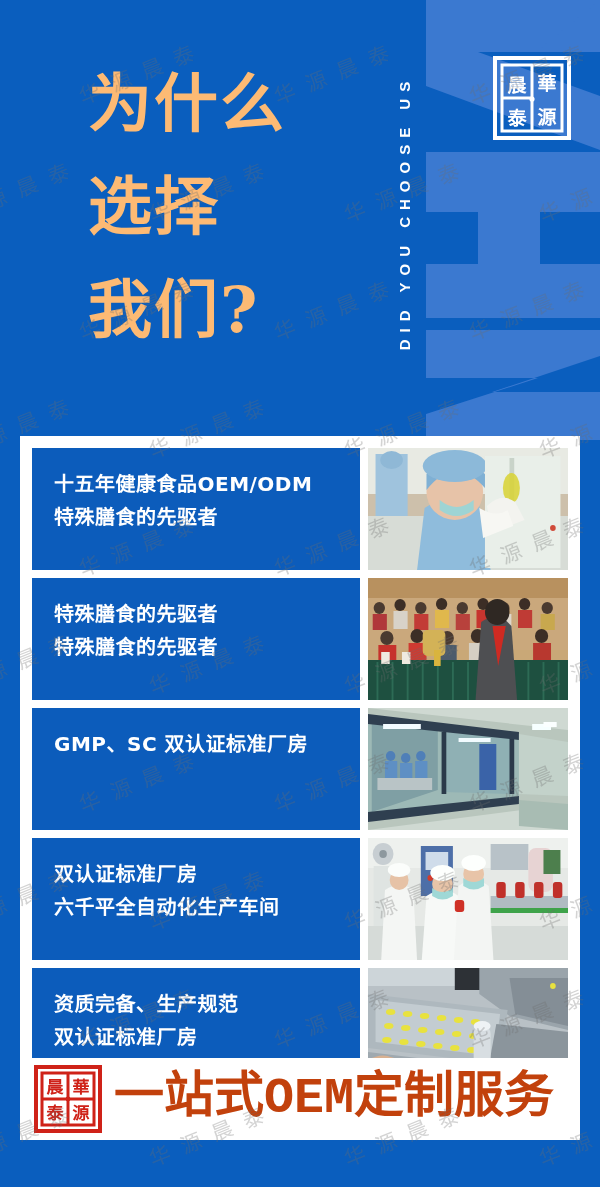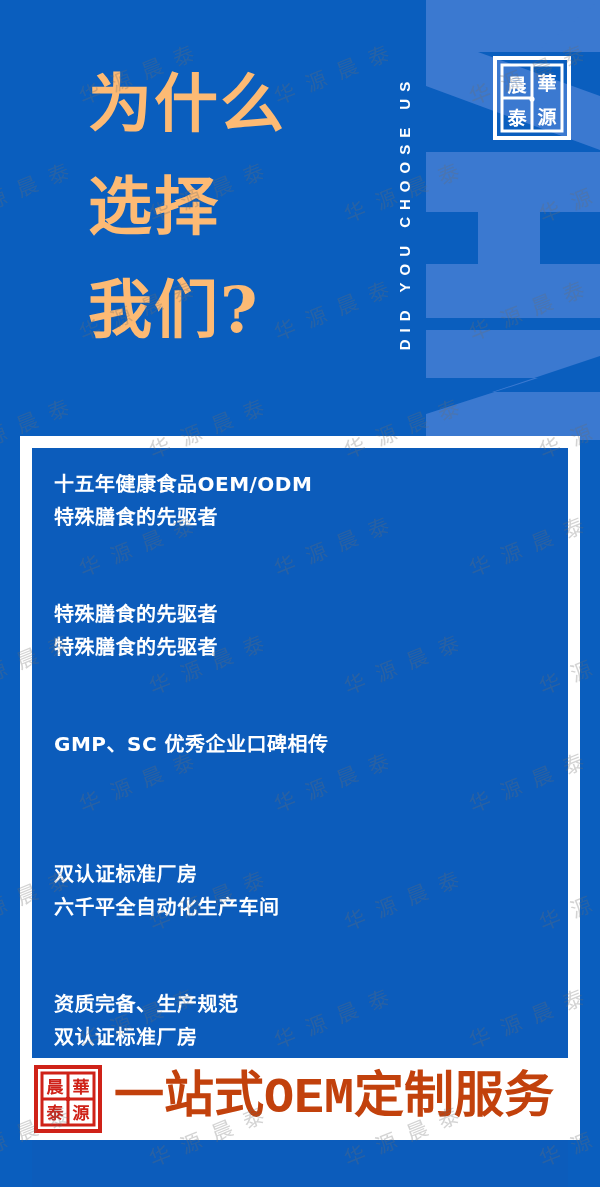--- a/index.html
+++ b/index.html
@@ -114,21 +114,20 @@
   .rows{
     display:flex;
     flex-direction:column;
     gap:8px;
   }
   .row{
     display:flex;
     align-items:stretch;
     height:122px;
     gap:8px;
-    flex-direction:column;
   }
   .card-text{
     flex:0 0 328px;
     background:#0c5cbb;
     box-sizing:border-box;
     padding:20px 0 0 22px;
     overflow:hidden;
     position:relative;
   }
   .card-text .ln{
@@ -321,21 +320,21 @@
             <rect x="70" y="72" width="7" height="16" fill="#d9b43e"></rect>
             <path d="M120 44 q18 -12 32 4 l6 74 -44 0 z" fill="#4e4f52"></path>
             <circle cx="137" cy="34" r="13" fill="#2f2823"></circle>
             <path d="M132 48 l6 40 8 -40 z" fill="#cf2a22"></path>
           </svg>
         </div>
       </div>
 
       <div class="row">
         <div class="card-text">
-          <div class="ln">GMP、SC 优秀企业口碑相传</div>
+          <div class="ln">GMP、SC 双认证标准厂房</div>
         </div>
         <div class="card-img">
           <svg viewBox="0 0 212 122" preserveAspectRatio="none" xmlns="http://www.w3.org/2000/svg">
             <rect width="212" height="122" fill="#cfd9d2"></rect>
             <polygon points="0,0 212,22 212,96 0,122" fill="#b9c6bd"></polygon>
             <polygon points="0,8 160,26 160,90 0,112" fill="#9db9b6"></polygon>
             <polygon points="4,12 74,22 74,82 4,104" fill="#7f9fa4"></polygon>
             <polygon points="80,24 152,30 152,86 80,84" fill="#8fb0b4"></polygon>
             <rect x="78" y="24" width="5" height="62" fill="#2b3a4a"></rect>
             <rect x="150" y="28" width="5" height="58" fill="#2b3a4a"></rect>

